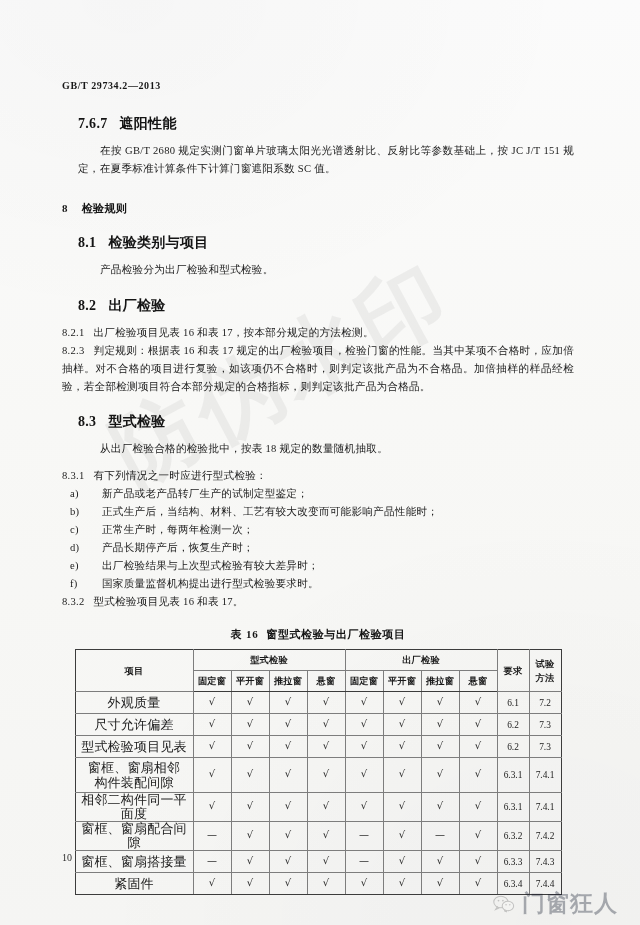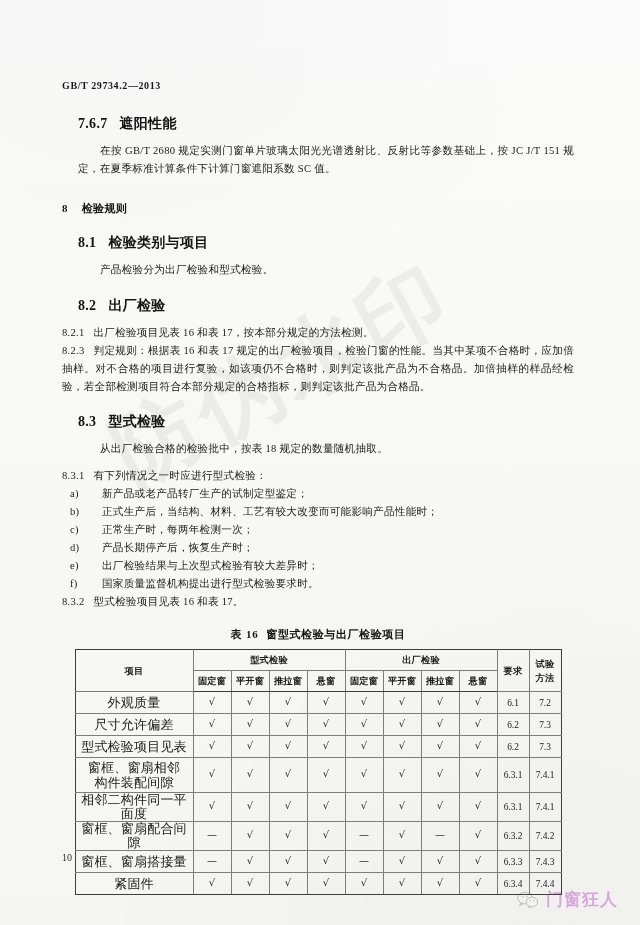--- a/index.html
+++ b/index.html
@@ -205,23 +205,23 @@
     align-items: center;
     gap: 7px;
     opacity: 0.34;
     pointer-events: none;
     user-select: none;
   }
   .wm-brand .wx-icon { width: 22px; height: 18px; display:block; }
   .wm-brand .brand-text {
     font-family: "DejaVu Sans", sans-serif;
     font-weight: 700;
-    font-size: 17px;
+    font-size: 23px;
     letter-spacing: 1px;
-    color: #a21caf;
+    color: #0f172a;
   }
 </style>
 </head>
 <body>
 
 <div class="page">
   <div class="paper-tint"></div>
 
   <div class="wm-diagonal">防伪水印</div>
 

